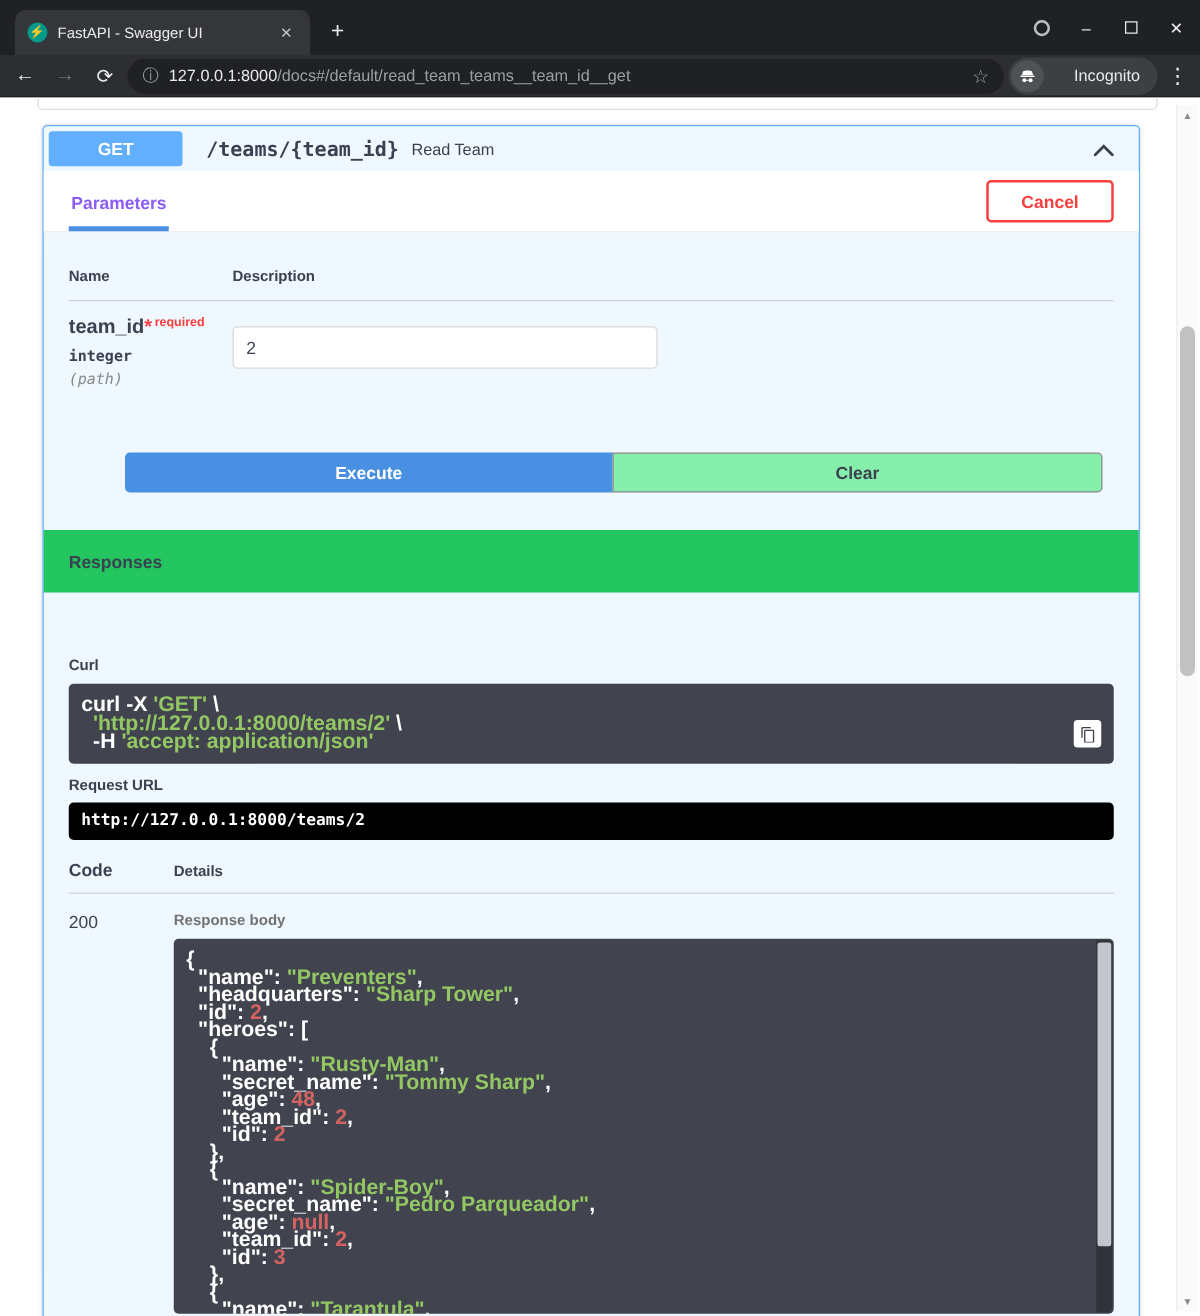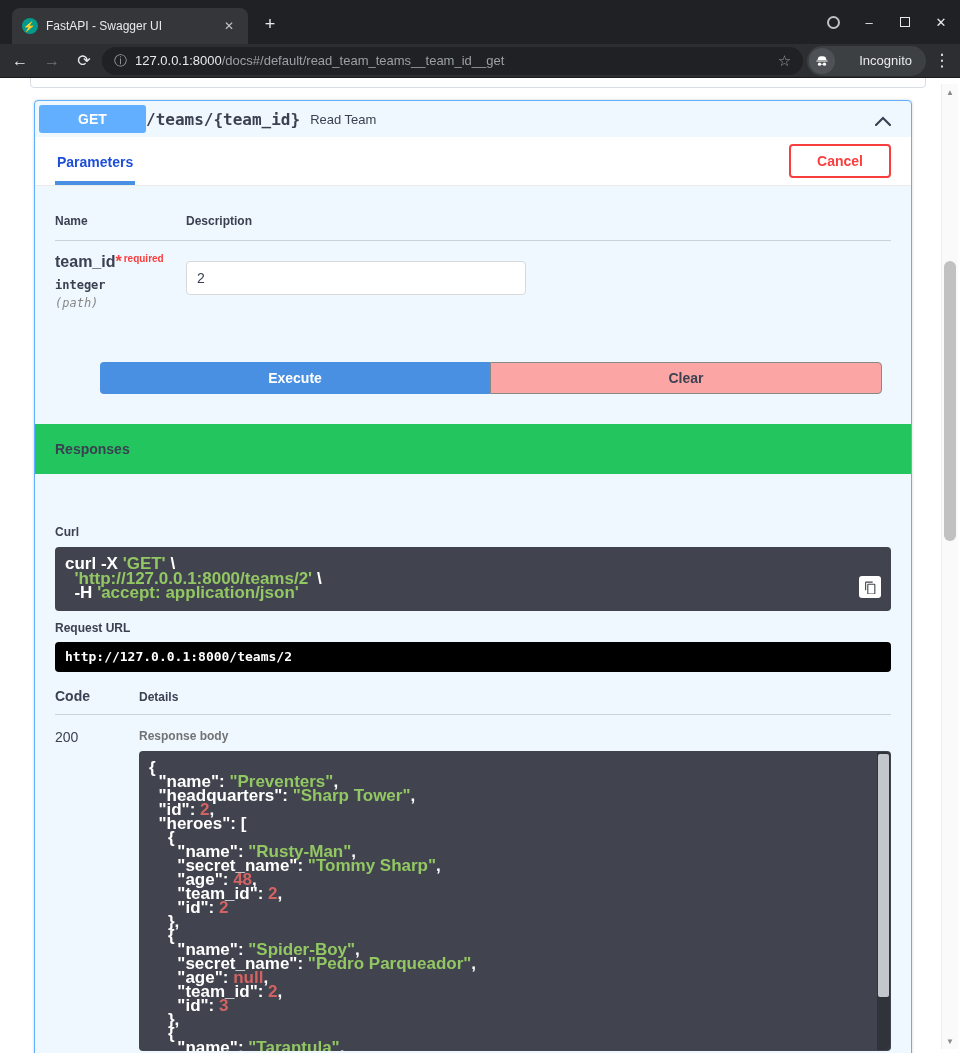--- a/index.html
+++ b/index.html
@@ -45,27 +45,27 @@
   .content { position:relative; height:975px; background:#fff; overflow:hidden; }
   .prev-card-bottom { position:absolute; left:30px; top:-26px; width:896px; height:36px;
     border:1px solid #d8dde3; border-radius:4px; }
 
   .opblock { position:absolute; left:34px; top:22px; width:878px; border:1px solid #61affe;
     border-radius:4px; background:#eff7ff; box-shadow:0 0 3px rgba(0,0,0,.19); }
   .op-summary { display:flex; align-items:center; padding:4px; }
   .method-badge { width:107px; height:28px; background:#61affe; border-radius:3px; color:#fff;
     font-weight:bold; font-size:14px; display:flex; align-items:center; justify-content:center; flex:none; }
   .op-path { font-family:"DejaVu Sans Mono", monospace; font-weight:bold; font-size:16px;
-    color:#3b4151; padding:0 10px 0 0; }
+    color:#3b4151; padding:0 10px 0 19px; }
   .op-desc { font-size:13px; color:#3b4151; }
   .op-chevron { margin-left:auto; padding:4px 16px 0 0; }
 
   .tab-bar { background:#fff; display:flex; align-items:stretch; justify-content:space-between;
     padding:0 20px; border-bottom:1px solid #ebebeb; }
-  .tab-item { font-size:14px; font-weight:bold; color:#1d4ed8; padding:17px 2px 11px;
+  .tab-item { font-size:14px; font-weight:bold; color:#8b5cf6; padding:17px 2px 11px;
     border-bottom:4px solid #4990e2; }
   .btn-cancel { align-self:center; border:2px solid #f93e3e; color:#f93e3e; background:transparent;
     font-weight:bold; font-size:14px; padding:7px 26px; border-radius:4px; }
 
   .params-section { padding:28px 20px 0; }
   .thead { display:flex; font-size:12px; font-weight:bold; color:#3b4151; padding-bottom:12px;
     border-bottom:1px solid rgba(59,65,81,.2); }
   .col-name { width:131px; flex:none; }
   .col-desc { flex:1; }
   .param-row { display:flex; padding-top:12px; }
@@ -74,21 +74,21 @@
   .param-required { color:#f93e3e; font-size:10px; position:relative; top:-5px; margin-left:2px; font-weight:bold; }
   .param-type { font-family:"DejaVu Sans Mono", monospace; font-size:12px; font-weight:bold;
     color:#3b4151; padding-top:7px; }
   .param-in { font-family:"DejaVu Sans Mono", monospace; font-size:12px; font-style:italic;
     color:#888; padding-top:4px; }
   .param-input { margin-top:8px; width:340px; height:34px; border:1px solid #d9d9d9; border-radius:4px;
     padding:0 10px; font-size:14px; color:#3b4151; background:#fff; }
   .execute-wrapper { display:flex; margin:52px 9px 0; }
   .btn-execute { flex:1; height:32px; background:#4990e2; color:#fff; border:none;
     border-radius:4px 0 0 4px; font-weight:bold; font-size:14px;margin-left:36px; }
-  .btn-clear { flex:1; height:32px; background:#fca5a5; color:#3b4151; border:1px solid #888;
+  .btn-clear { flex:1; height:32px; background:#86efac; color:#3b4151; border:1px solid #888;
     border-radius:0 4px 4px 0; font-weight:bold; font-size:14px; }
   .params-pad-bottom { height:30px; }
 
   .responses-band { background:#22c55e; padding:17px 20px; font-size:14px; font-weight:bold; color:#3b4151; }
 
   .responses-section { padding:28px 20px 20px; }
   .small-label { font-size:12px; font-weight:bold; color:#3b4151;margin-top:23px; }
   .curl-block { margin-top:8px; background:#41444e; border-radius:4px; padding:10px;
     position:relative; min-height:62px; }
   .code-dark { font-family:Liberation Sans, sans-serif; font-size:17px; line-height:14.5px;

